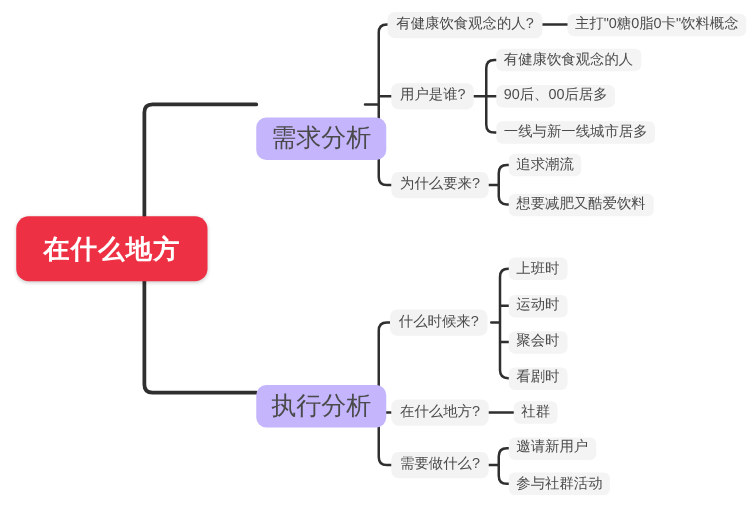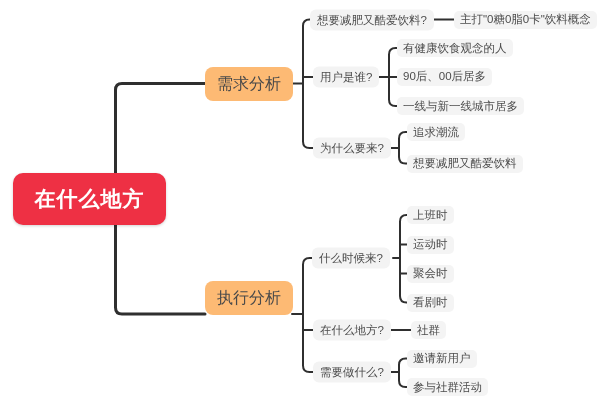--- a/index.html
+++ b/index.html
@@ -24,27 +24,28 @@
     width:153px;height:52px;
     background:#ee3044;
     border-radius:10px;
     color:#ffffff;
     font-size:21px;font-weight:bold;letter-spacing:1px;
     display:flex;align-items:center;justify-content:center;
     box-shadow:0 1px 3px rgba(0,0,0,0.18);
     z-index:3;
   }
   .branch{
-    background:#fdba74;
+    background:#c4b5fd;
     border-radius:8px;
     color:#4a4a4a;
-    font-size:16px;
+    font-size:20px;
     padding:7px 12px;
     line-height:20px;
     z-index:2;
+    margin-top:27px;
   }
   .topic{
     background:#f3f3f3;
     border-radius:6px;
     color:#4c4c4c;
     font-size:11.5px;
     padding:3px 7px;
     line-height:15px;
     z-index:2;
   }
@@ -74,21 +75,21 @@
       <path stroke-width="2" d="M393 258 H400 M413 215 H406.5 Q400 215 400 221.5 V296 Q400 302.5 406.5 302.5 H413 M400 244.5 H413 M400 273.5 H413"></path>
       <path stroke-width="2" d="M387 330 H416"></path>
       <path stroke-width="2" d="M384 372 H399 M412 358.5 H405.5 Q399 358.5 399 365 V380.5 Q399 387 405.5 387 H412"></path>
     </g>
   </svg>
 
   <div class="node root" style="left:13px;top:173px;">在什么地方</div>
 
   <div class="node branch" style="left:205px;top:83.5px;">需求分析</div>
 
-  <div class="node topic" style="left:310px;top:19.5px;">想要减肥又酷爱饮料?</div>
+  <div class="node topic" style="left:310px;top:19.5px;">有健康饮食观念的人?</div>
   <div class="node leaf" style="left:454px;top:19.5px;">主打"0糖0脂0卡"饮料概念</div>
 
   <div class="node topic" style="left:313px;top:77px;">用户是谁?</div>
   <div class="node leaf" style="left:397px;top:48px;">有健康饮食观念的人</div>
   <div class="node leaf" style="left:397px;top:76.5px;">90后、00后居多</div>
   <div class="node leaf" style="left:397px;top:106px;">一线与新一线城市居多</div>
 
   <div class="node topic" style="left:313px;top:148px;">为什么要来?</div>
   <div class="node leaf" style="left:407px;top:132px;">追求潮流</div>
   <div class="node leaf" style="left:407px;top:163.5px;">想要减肥又酷爱饮料</div>

